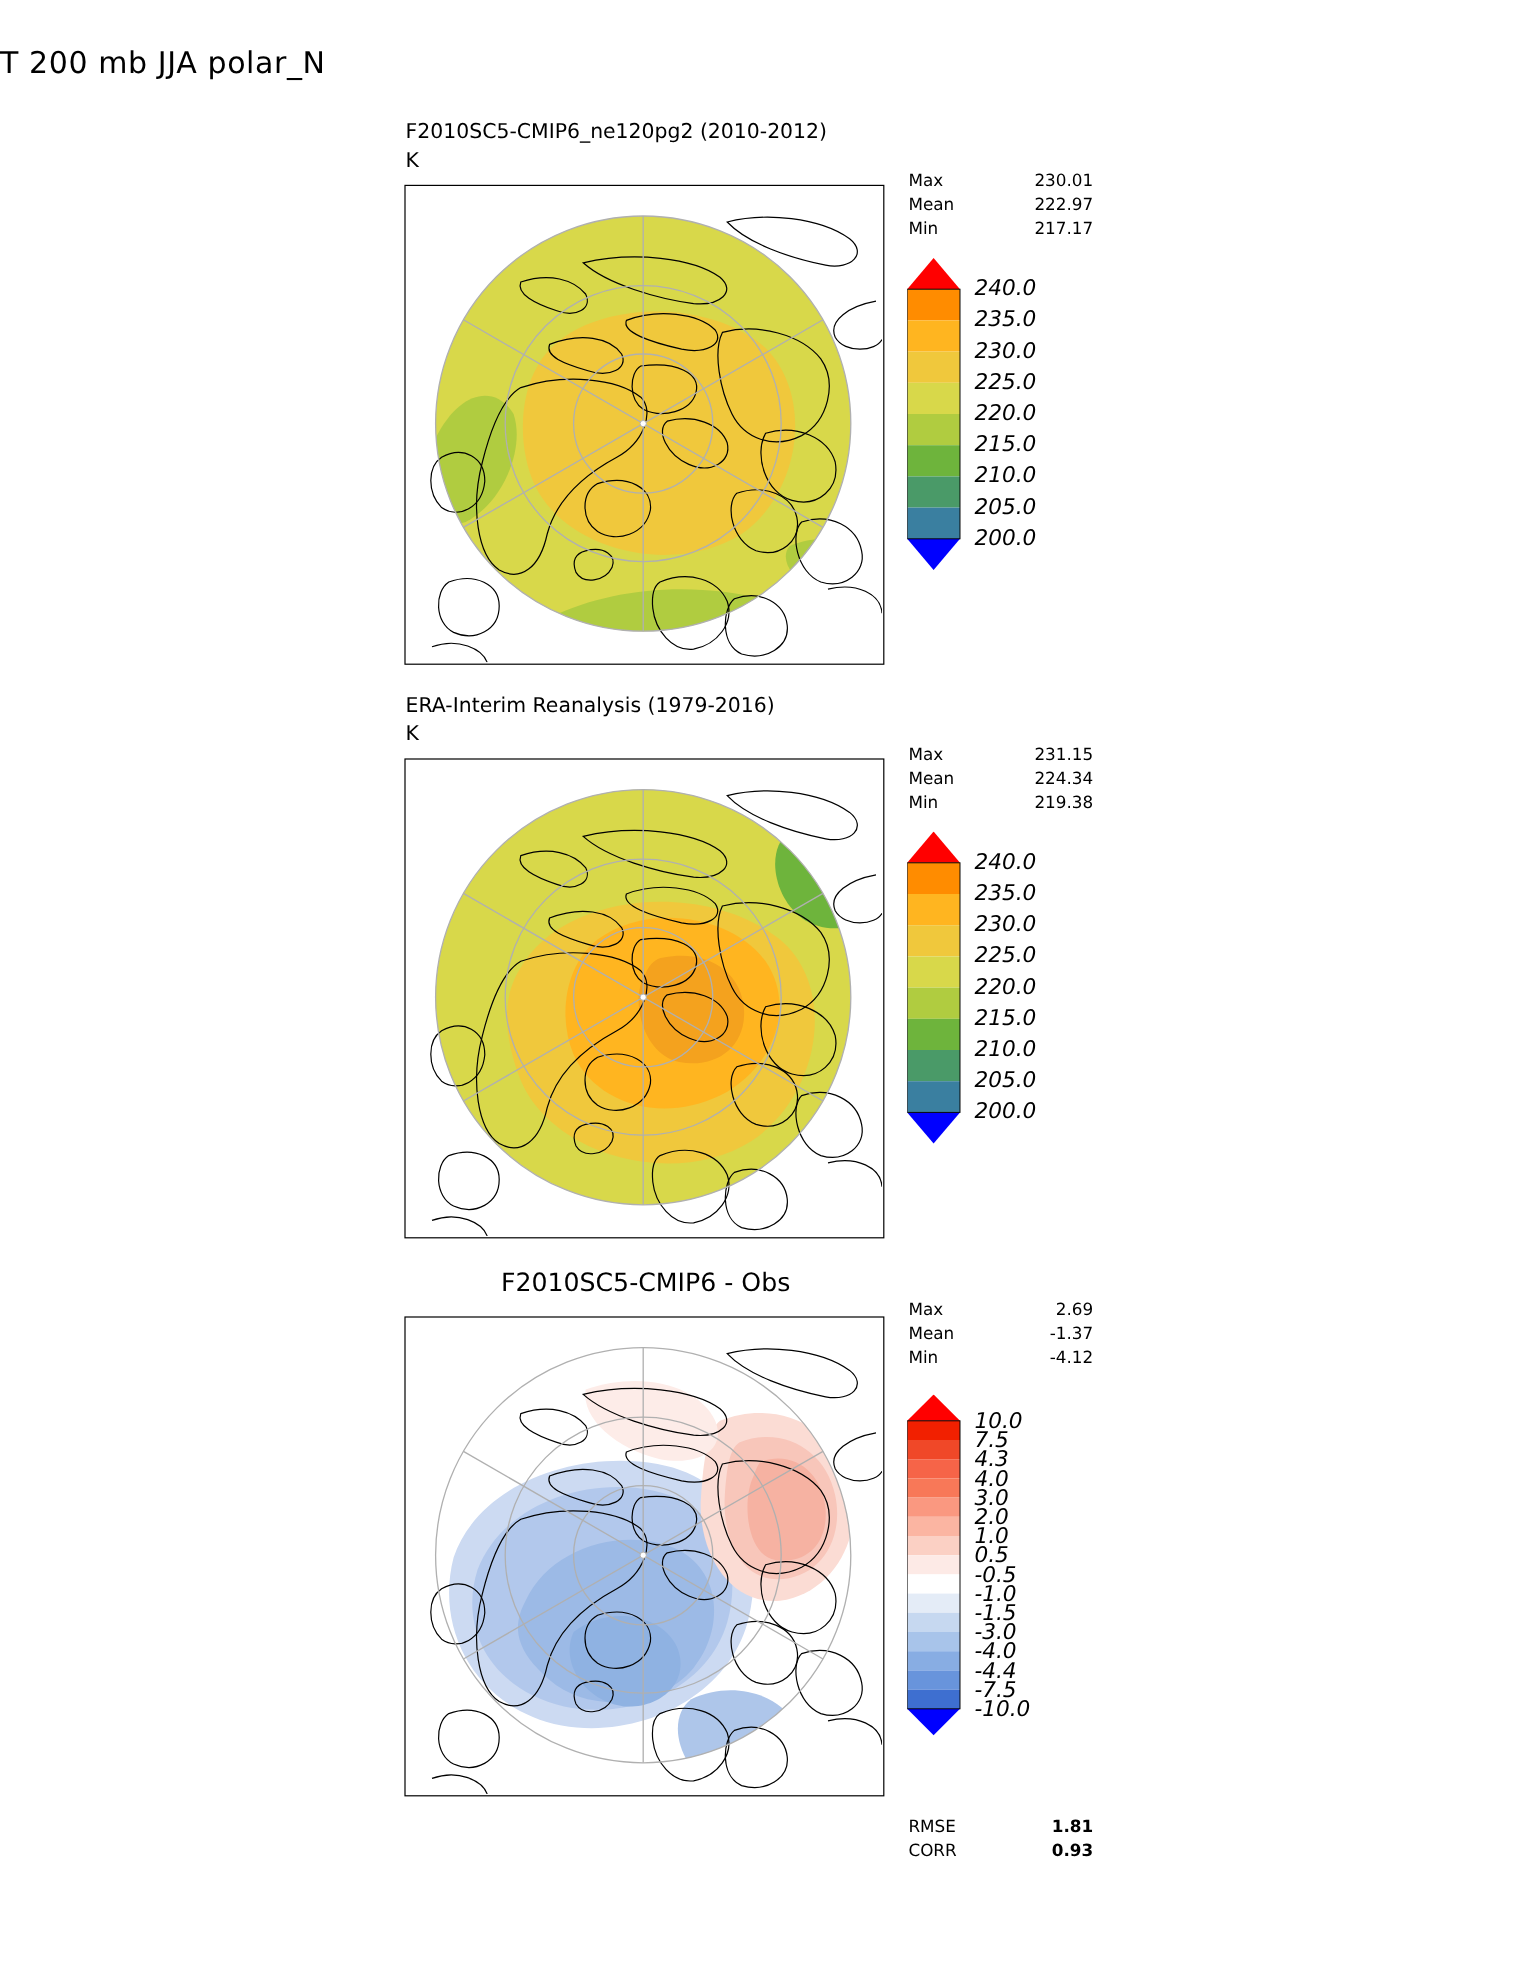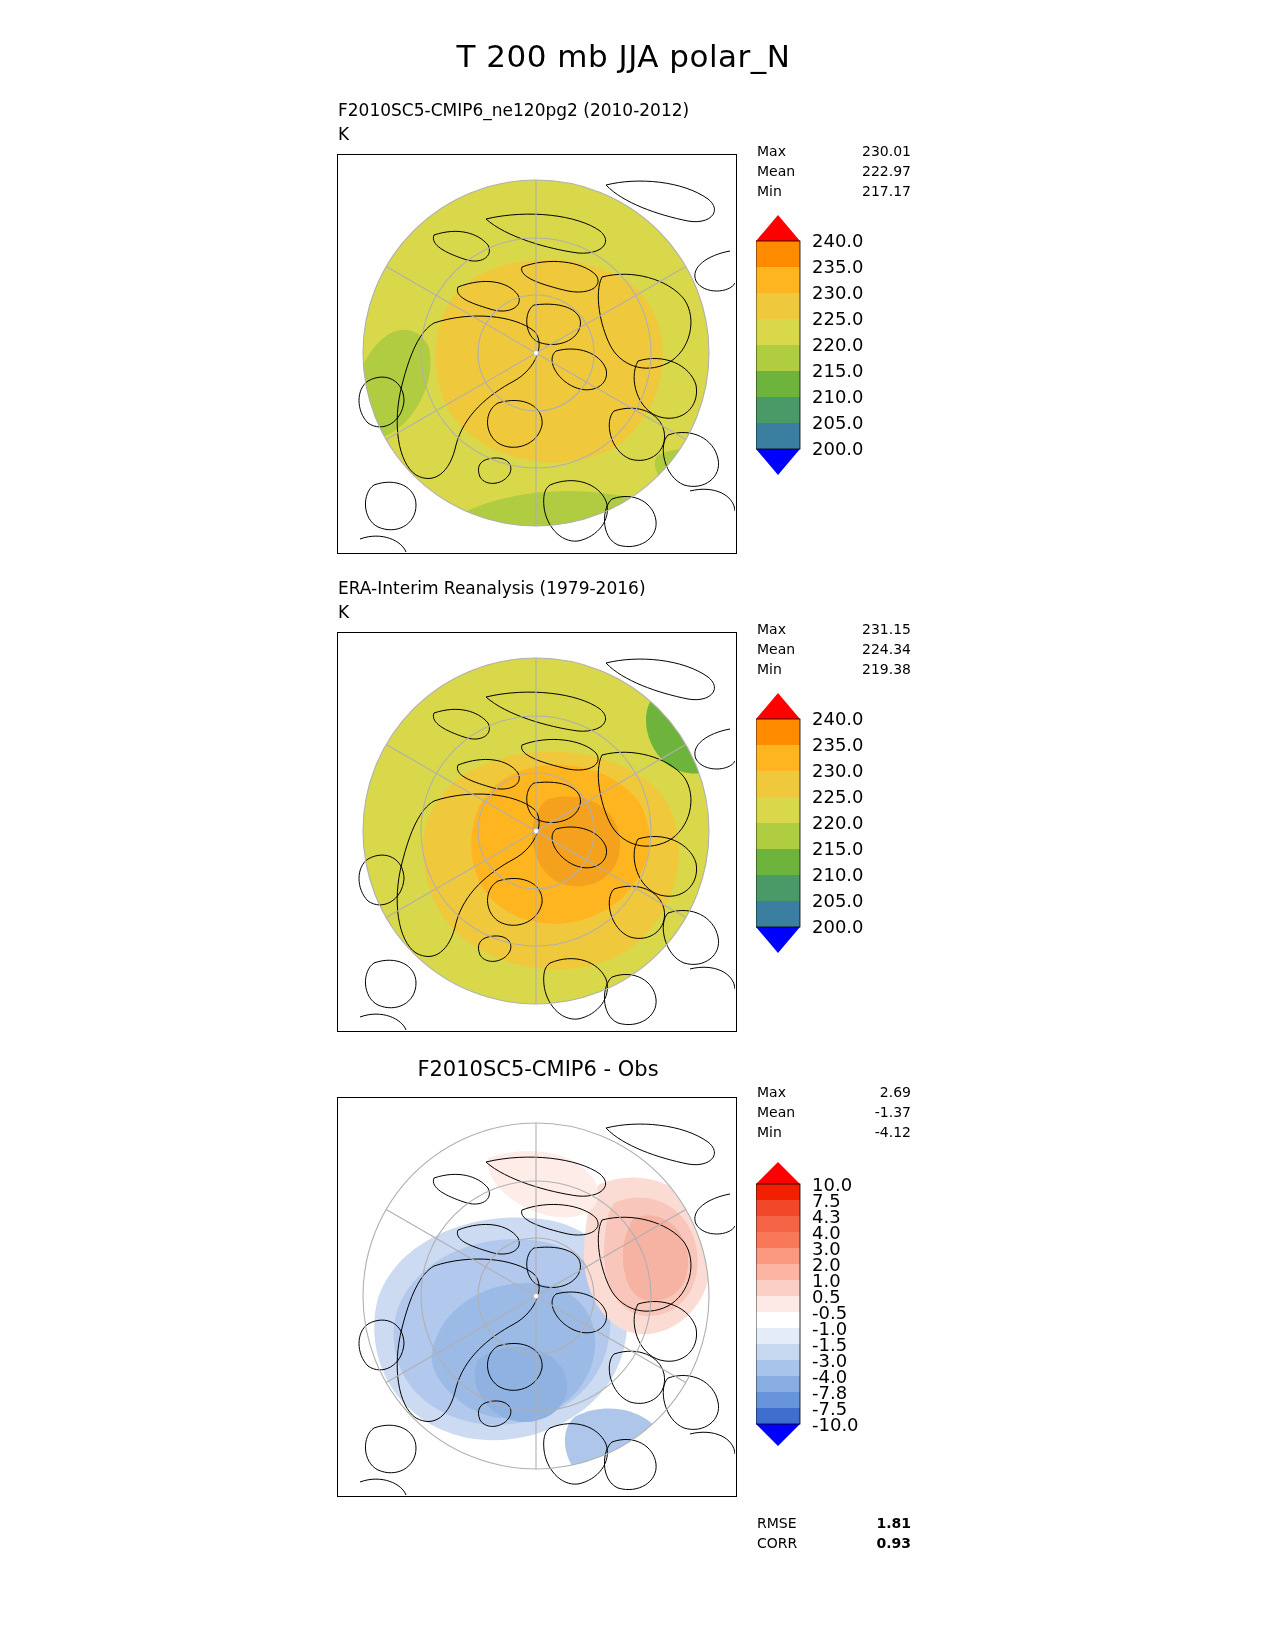--- a/index.html
+++ b/index.html
@@ -13,22 +13,22 @@
     font-family: "DejaVu Sans", sans-serif;
     color: #000000;
     position: relative;
     overflow: hidden;
   }
   .page-title {
     position: absolute;
     top: 38px;
     left: 0;
     width: 1247px;
-    text-align: center;
-    font-size: 31px;
+    text-align: left;
+    font-size: 25px;
     letter-spacing: 0.5px;
   }
 
   .panel {
     position: absolute;
     left: 0;
     width: 1275px;
   }
   .panel-1 { top: 100px; }
   .panel-2 { top: 578px; }
@@ -92,20 +92,21 @@
   .cbar-svg { display: block; }
   .cbar-labels {
     position: absolute;
     left: 56px;
     top: 0;
     font-size: 18px;
   }
   .cbar-labels div {
     position: absolute;
     white-space: nowrap;
+    font-style: italic;
   }
 
   .footer-stats {
     position: absolute;
     left: 757px;
     top: 458px;
     font-size: 14px;
     line-height: 1.45;
   }
   .footer-stats .row { display: flex; }
@@ -430,21 +431,21 @@
       <div style="top:60px">4.0</div>
       <div style="top:76px">3.0</div>
       <div style="top:92px">2.0</div>
       <div style="top:108px">1.0</div>
       <div style="top:124px">0.5</div>
       <div style="top:140px">-0.5</div>
       <div style="top:156px">-1.0</div>
       <div style="top:172px">-1.5</div>
       <div style="top:188px">-3.0</div>
       <div style="top:204px">-4.0</div>
-      <div style="top:220px">-7.8</div>
+      <div style="top:220px">-4.4</div>
       <div style="top:236px">-7.5</div>
       <div style="top:252px">-10.0</div>
     </div>
   </div>
 
   <div class="footer-stats">
     <div class="row">
         <span class="lbl">RMSE</span>
         <span class="val">1.81</span>
       </div>

